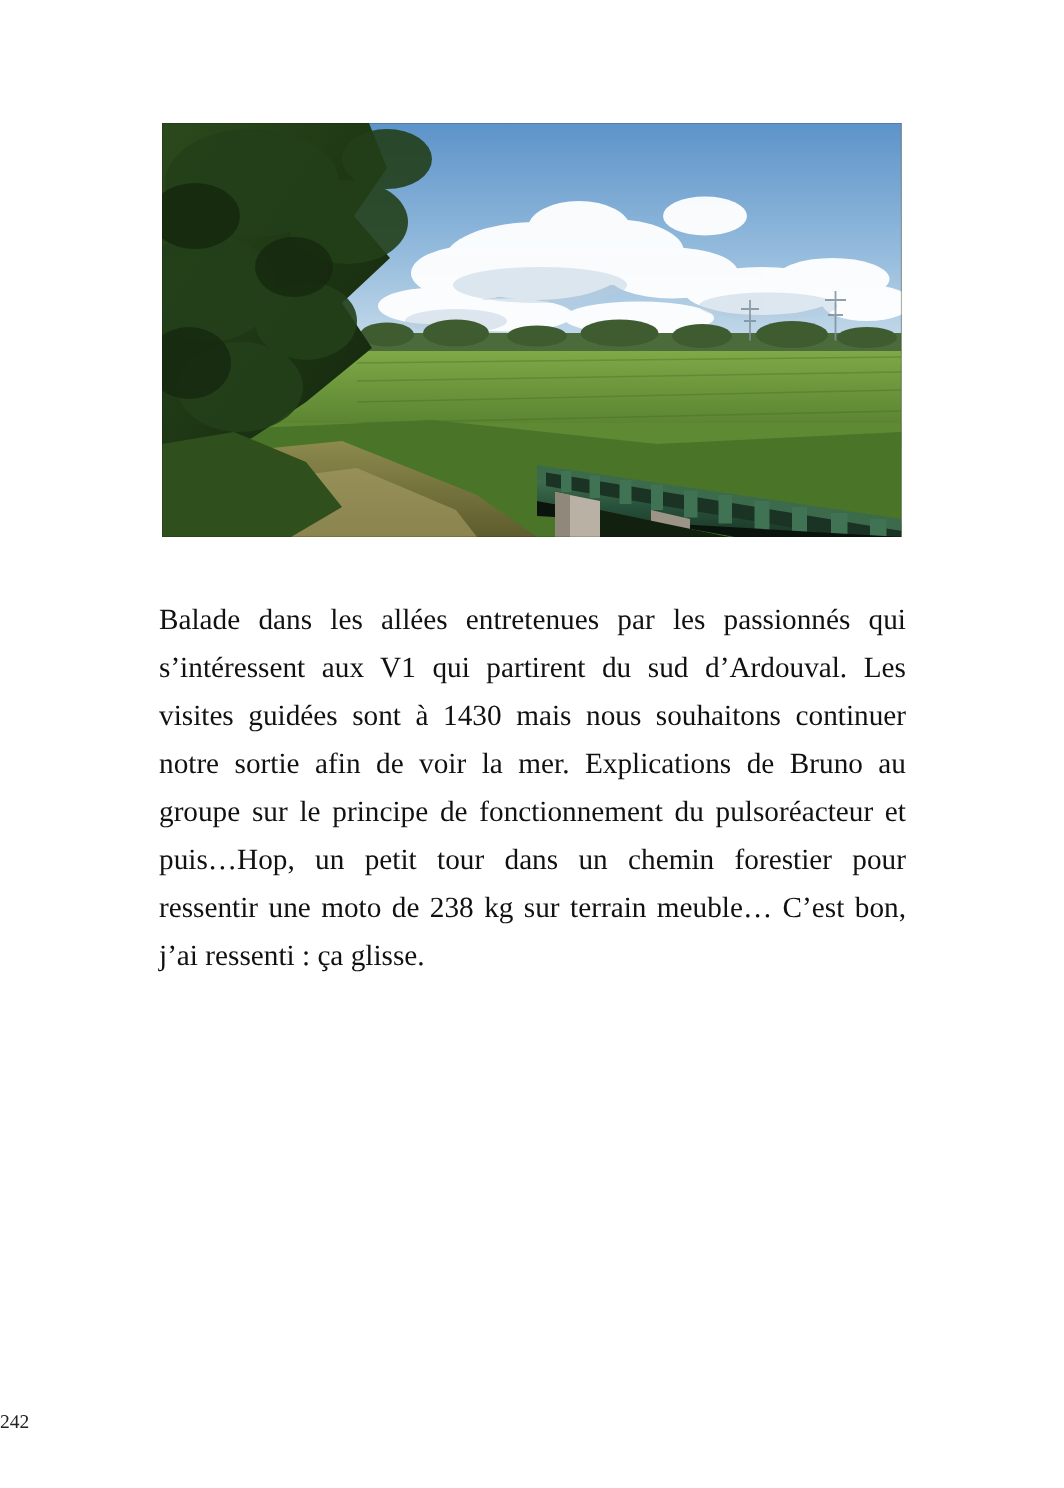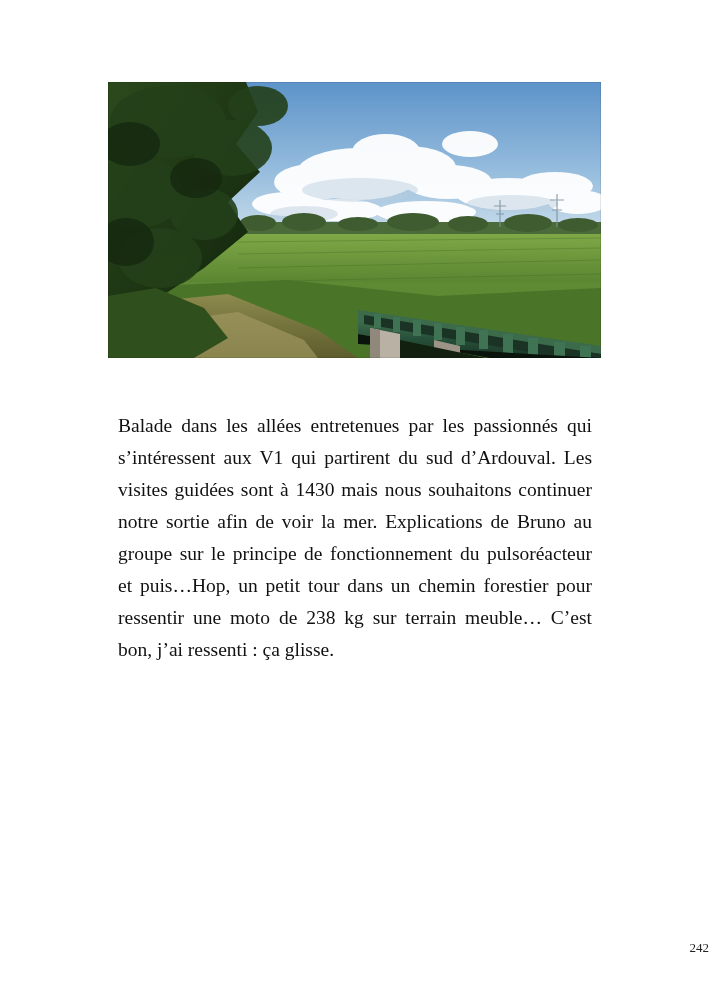--- a/index.html
+++ b/index.html
@@ -46,30 +46,30 @@
     left: 106px;
     top: 398px;
     width: 498px;
     font-size: 19.5px;
     line-height: 32px;
     text-align: justify;
     text-justify: inter-word;
     color: #111111;
   }
   .body-text p {
-    margin: 12px;
+    margin: 0;
   }
 
   
   .page-number {
     position: absolute;
     left: 0;
     top: 940px;
     width: 709px;
-    text-align: right;
+    text-align: left;
     font-size: 13px;
     color: #222222;
     font-family: "Liberation Serif", serif;
   }
 </style>
 </head>
 <body>
 
 <div class="page">
 

